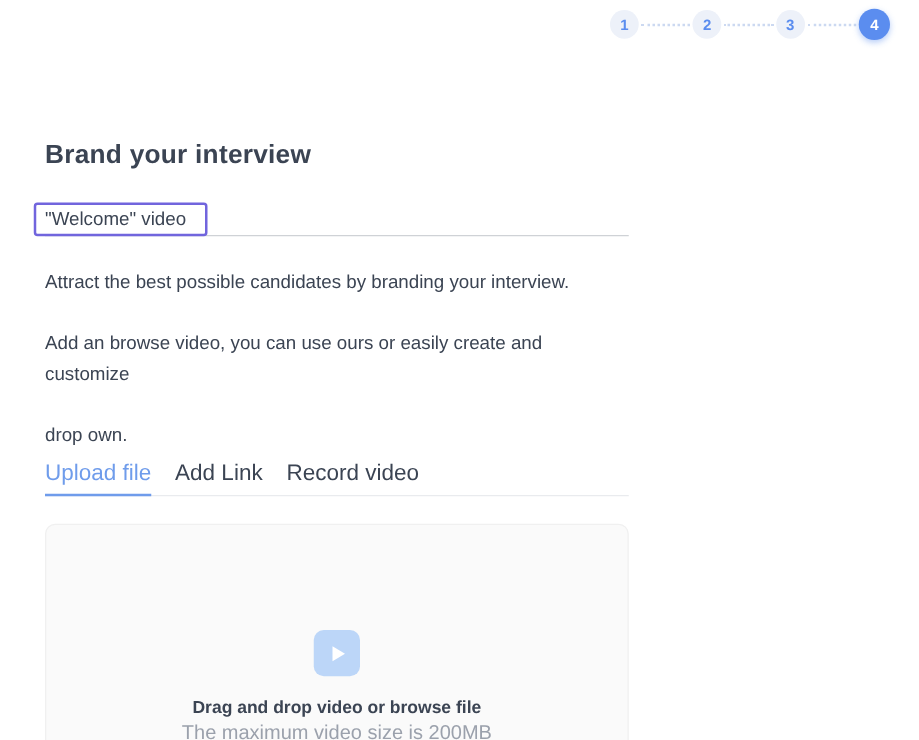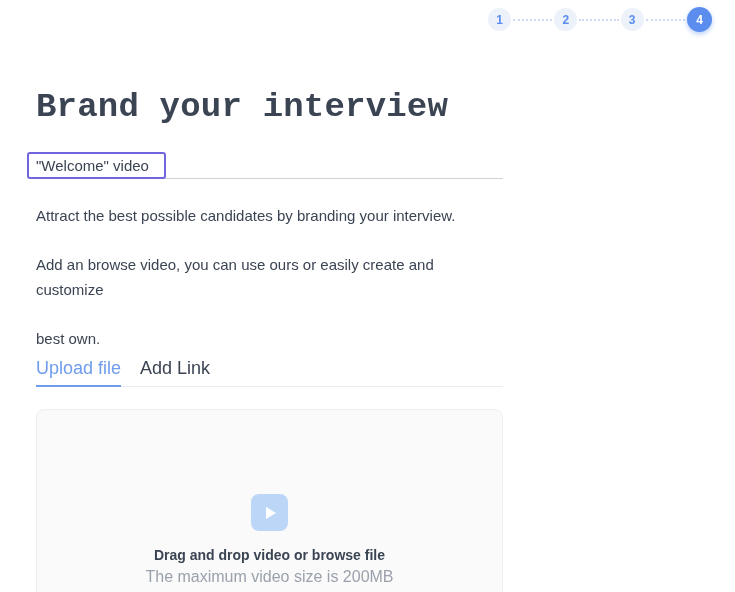--- a/index.html
+++ b/index.html
@@ -15,22 +15,22 @@
           display:flex; align-items:center; justify-content:center;
           flex:0 0 auto; cursor:pointer; }
   .step.active { width:25px; height:25px; background:var(--accent-blue);
                  color:#ffffff; box-shadow:0 2px 5px rgba(91,141,239,.45); }
   .connector { flex:1 1 auto; border-top:2px dotted var(--connector);
                height:0; margin:0 2px; }
 
   
   .content { position:absolute; left:36px; top:0; width:467px; }
 
-  .page-title { margin-top:88px; font-size:34px; font-weight:bold;
-                letter-spacing:.2px; color:var(--text-dark);font-family:Liberation Mono, monospace; }
+  .page-title { margin-top:112px; font-size:21px; font-weight:bold;
+                letter-spacing:.2px; color:var(--text-dark); }
 
   .field { position:relative; margin-top:26px; height:27px;
            border-bottom:1px solid var(--underline); }
   .field input { position:absolute; left:-9px; top:0; width:139px; height:27px;
                  border:2px solid var(--purple); border-radius:3px;
                  background:#ffffff; padding:0 4px 0 7px;
                  font-family:"Liberation Sans", sans-serif;
                  font-size:15px; color:var(--text-dark); outline:none; }
 
   .desc { margin-top:13px; font-size:15px; line-height:25px;
@@ -77,26 +77,27 @@
 
   <h1 class="page-title">Brand your interview</h1>
 
   <div class="field">
     <input type="text" value="&quot;Welcome&quot; video" style="">
   </div>
 
   <div class="desc">
     <span>Attract the best possible candidates by branding your interview.</span>
     <span>Add an browse video, you can use ours or easily create and customize</span>
-    <span>best own.</span>
+    <span>drop own.</span>
   </div>
 
   <div class="tabs">
     <div class="tab active">Upload file</div>
     <div class="tab">Add Link</div>
+    <div class="tab">Record video</div>
   </div>
 
   <div class="dropzone">
     <div class="play">
       <div class="play-triangle"></div>
     </div>
     <div class="drop-primary">Drag and drop video or browse file</div>
     <div class="drop-secondary">The maximum video size is 200MB</div>
   </div>
 

